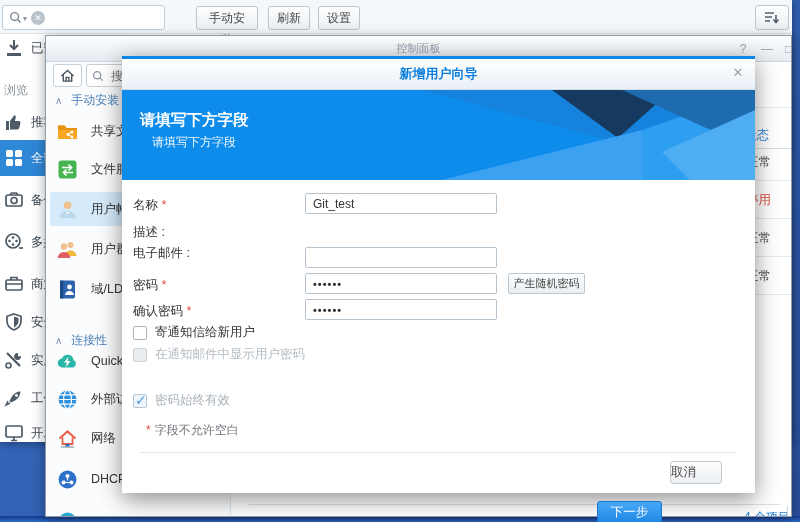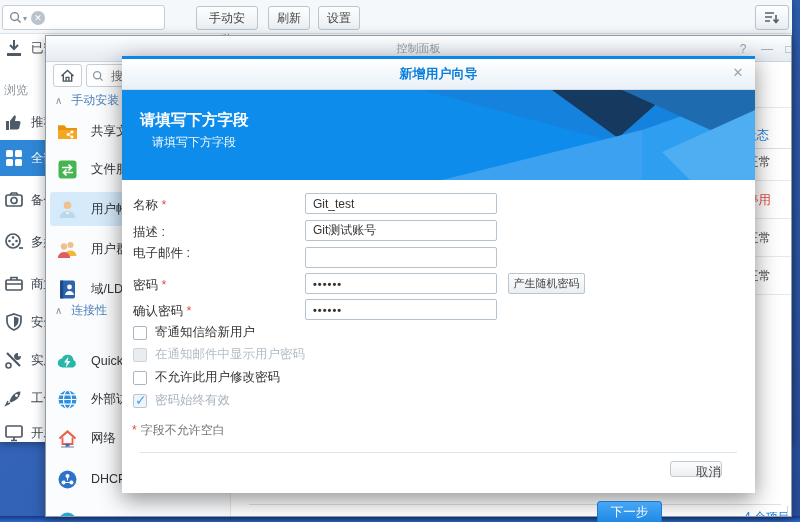--- a/index.html
+++ b/index.html
@@ -67,21 +67,21 @@
   .cbx-lb{font-size:12.5px;color:#333;margin-left:8px;white-space:nowrap;}
   .cbx-row[data-state="off-disabled"] .cbx{background:#e9edf0;border-color:#ccd3d9;}
   .cbx-row[data-state="off-disabled"] .cbx-lb{color:#b3bcc4;}
   .cbx-row[data-state="on-disabled"] .cbx{background:#eef4f9;border-color:#b9c6d2;}
   .cbx-row[data-state="on-disabled"] .cbx::after{content:"✓";position:absolute;left:1px;top:-3px;font-size:14px;font-weight:bold;color:#4aa0e8;}
   .cbx-row[data-state="on-disabled"] .cbx-lb{color:#aab3bc;}
   .note{font-size:12px;color:#6f7479;}
   .note .star{color:#e34a42;margin-right:4px;}
   .dlg-div{left:18px;top:396px;width:597px;height:1px;background:#dfe5ea;}
   .btn-primary{left:475px;top:405px;width:65px;height:23px;background:linear-gradient(#47a7f5,#1e88e5);border:1px solid #1976d2;border-radius:3px;color:#fff;font-size:12.5px;text-align:center;line-height:21px;margin-top:40px;}
-  .btn-plain{left:548px;top:405px;width:52px;height:16px;background:linear-gradient(#fdfdfd,#eceff2);border:1px solid #bfc9d2;border-radius:3px;color:#444;font-size:12.5px;text-align:right;line-height:21px;padding-left:12px;}
+  .btn-plain{left:548px;top:405px;width:52px;height:23px;background:linear-gradient(#fdfdfd,#eceff2);border:1px solid #bfc9d2;border-radius:3px;color:#444;font-size:12.5px;text-align:left;line-height:21px;}
 </style>
 </head>
 <body>
 
 <div class="screen">
   <div class="abs desk-band"></div>
 
   <div class="abs pc-win">
     <div class="abs pc-toolbar"></div>
     <div class="abs pc-search">
@@ -249,21 +249,21 @@
     <div class="abs cp-item" style="top:236px;">
       <svg class="ic" viewBox="0 0 21 21">
           <rect x="3" y="1.5" width="15" height="18" rx="2" fill="#2e64ad"></rect>
           <rect x="3" y="1.5" width="3.2" height="18" fill="#1c4a8a"></rect>
           <circle cx="12.5" cy="8" r="2.4" fill="#fff"></circle>
           <path d="M8 16c.4-2.8 2.2-4 4.5-4s4.1 1.2 4.5 4z" fill="#fff"></path>
         </svg>
       <span class="lb">域/LDAP</span>
     </div>
 
-    <div class="abs cp-sect" style="left:9px;top:266px;">
+    <div class="abs cp-sect" style="left:9px;top:296px;">
       <span class="chev">∧</span><span>连接性</span>
     </div>
 
     <div class="abs cp-item" style="top:308px;">
       <svg class="ic" viewBox="0 0 21 21">
           <path d="M5.5 16.5a4.5 4.5 0 0 1-.5-9 6 6 0 0 1 11.5 1.5 4 4 0 0 1-.5 7.5z" fill="#29b5a8"></path>
           <path d="M11.5 5.5l-4.5 6h2.8l-1 5 4.7-6.5h-3z" fill="#fff"></path>
         </svg>
       <span class="lb">QuickConnect</span>
     </div>
@@ -334,50 +334,45 @@
       <div class="fct" style="left:540px;top:20px;width:93px;height:70px;background:#4fadf2;clip-path:polygon(0 60%,100% 0,100% 100%,30% 100%);"></div>
       <div class="fct" style="left:320px;top:40px;width:200px;height:50px;background:#3ba1f0;clip-path:polygon(0 100%,100% 0,100% 100%);"></div>
       <div class="banner-title">请填写下方字段</div>
       <div class="banner-sub">请填写下方字段</div>
     </div>
 
     <span class="abs f-label f-colon" style="left:11px;top:141px;" data-req="true">名称</span>
     <input class="abs dlg-input" style="top: 137px;" readonly="" value="Git_test">
 
     <span class="abs f-label f-colon" style="left:11px;top:168px;" data-req="false">描述</span>
-    <input class="abs dlg-input" style="top: 164px;" readonly="" value="Git测试账号">
 
     <span class="abs f-label f-colon" style="left:11px;top:189px;" data-req="false">电子邮件</span>
     <input class="abs dlg-input" style="top: 191px;" readonly="" value="">
 
     <span class="abs f-label f-colon" style="left:11px;top:221px;" data-req="true">密码</span>
     <input class="abs dlg-input pw" style="top: 217px;" readonly="" value="••••••">
     <div class="abs mini-btn" style="top:217px;">产生随机密码</div>
 
     <span class="abs f-label f-colon" style="left:11px;top:247px;" data-req="true">确认密码</span>
     <input class="abs dlg-input pw" style="top: 243px;" readonly="" value="••••••">
 
     <div class="abs cbx-row" style="top:269px;" data-state="off">
       <span class="cbx"></span>
       <span class="cbx-lb">寄通知信给新用户</span>
     </div>
     <div class="abs cbx-row" style="top:291px;" data-state="off-disabled">
       <span class="cbx"></span>
       <span class="cbx-lb">在通知邮件中显示用户密码</span>
     </div>
-    <div class="abs cbx-row" style="top:314px;" data-state="off">
-      <span class="cbx"></span>
-      <span class="cbx-lb">不允许此用户修改密码</span>
-    </div>
     <div class="abs cbx-row" style="top:337px;" data-state="on-disabled">
       <span class="cbx"></span>
       <span class="cbx-lb">密码始终有效</span>
     </div>
 
-    <div class="abs note" style="left:10px;top:366px;">
+    <div class="abs note" style="left:24px;top:366px;">
       <span class="star">*</span><span>字段不允许空白</span>
     </div>
 
     <div class="abs dlg-div"></div>
     <div class="abs btn-primary">下一步</div>
     <div class="abs btn-plain">取消</div>
   </div>
 </div>
 
 </body></html>

